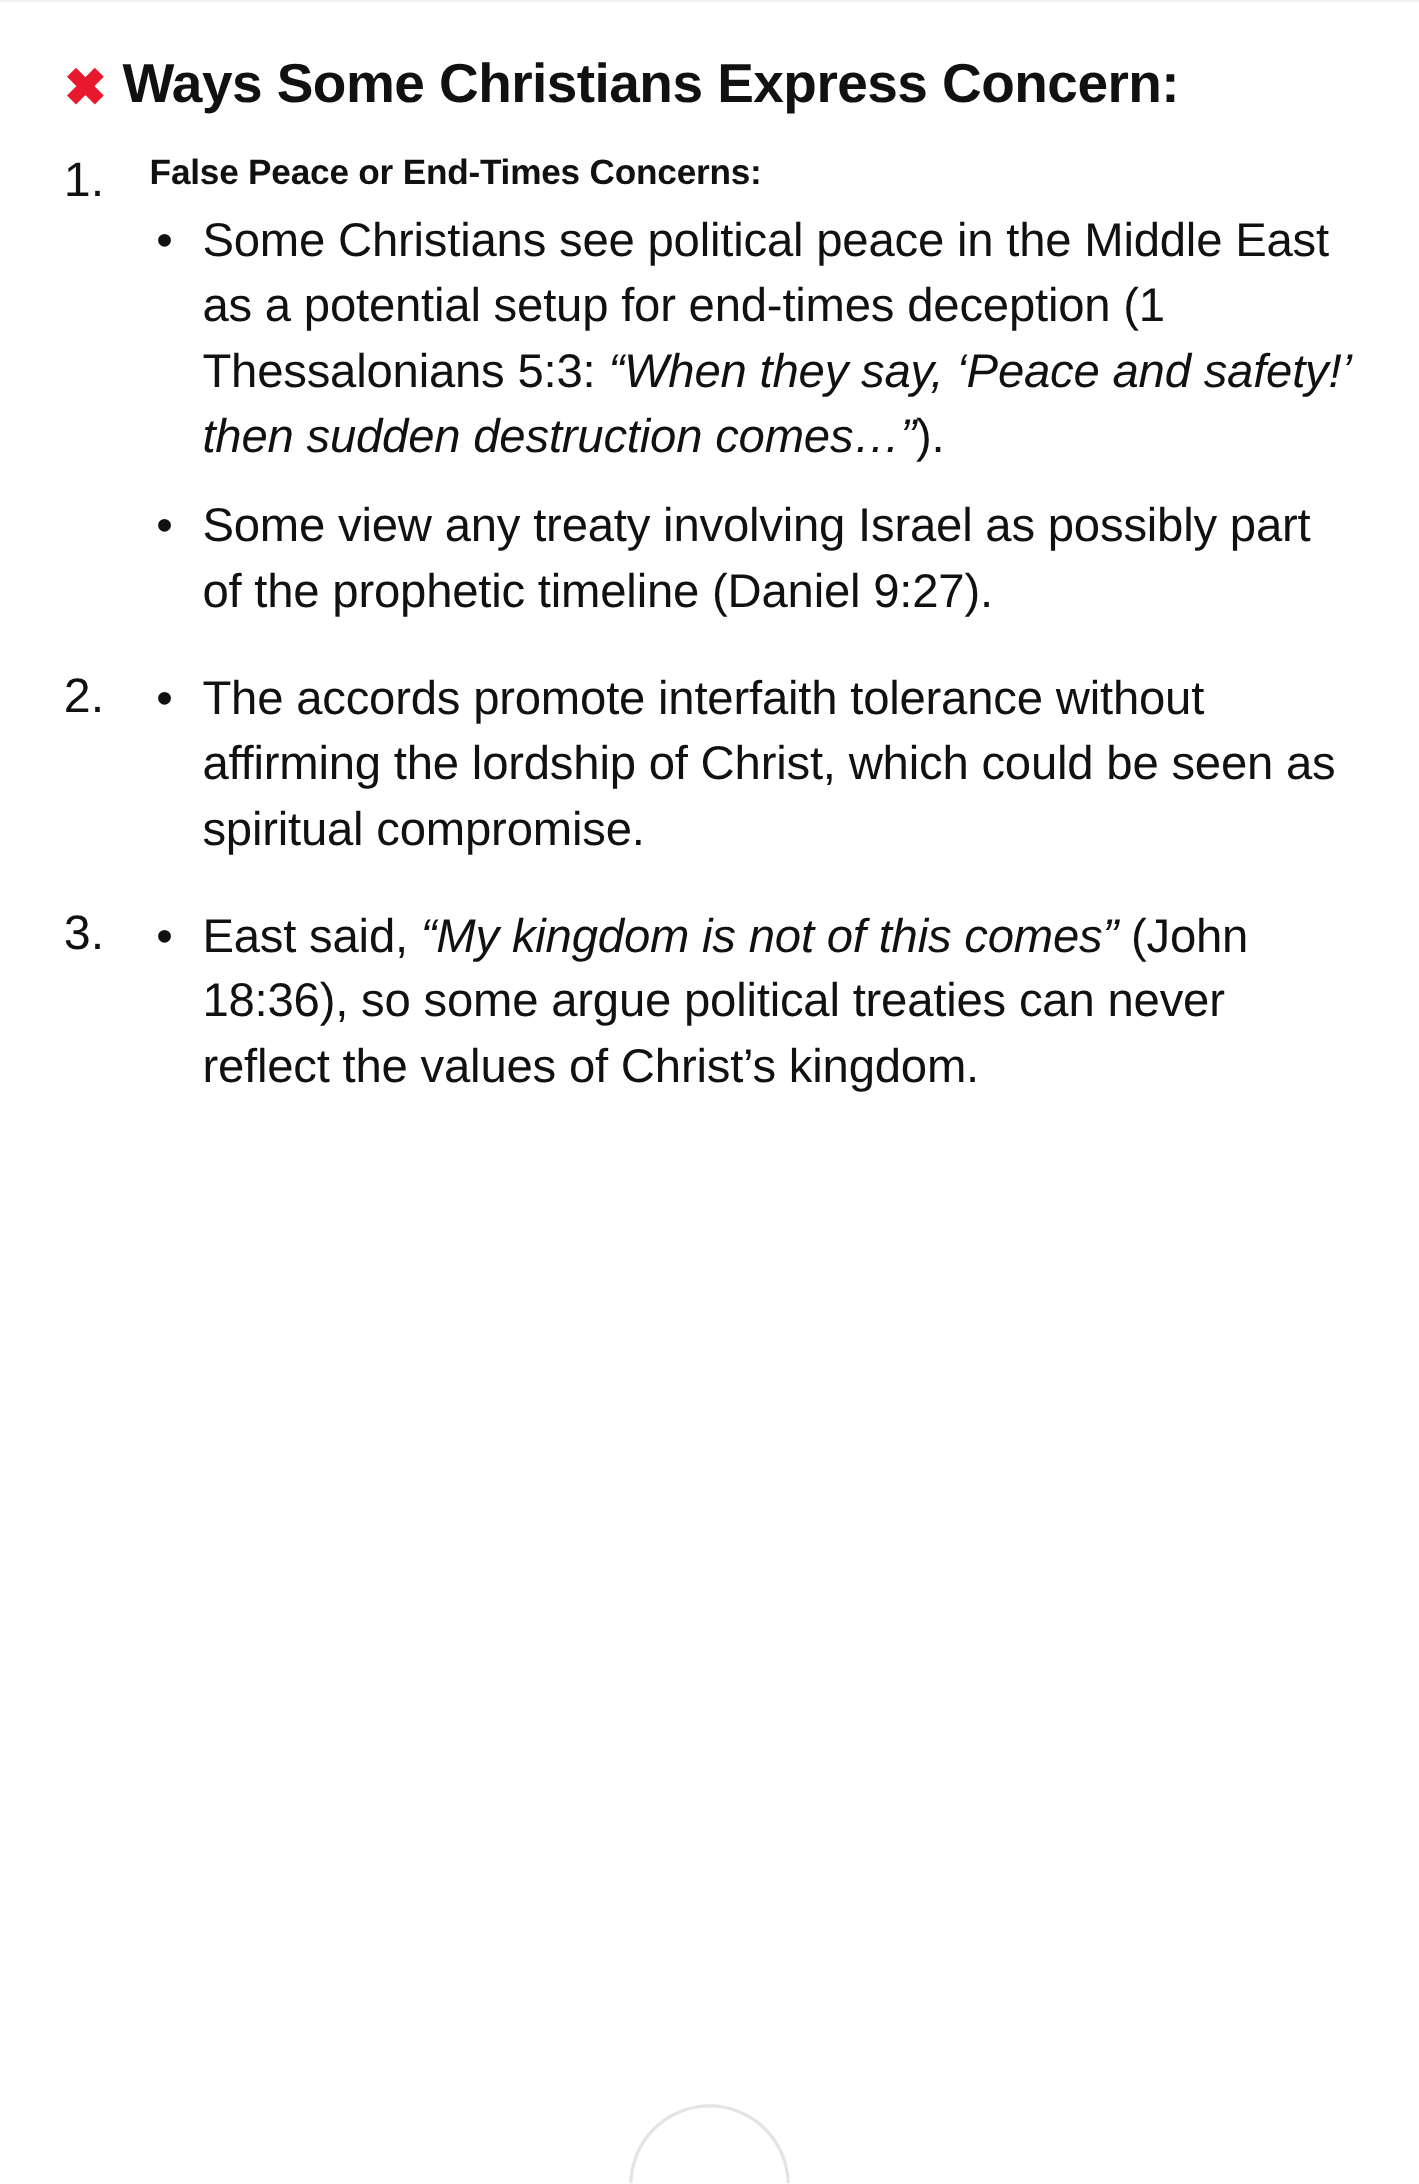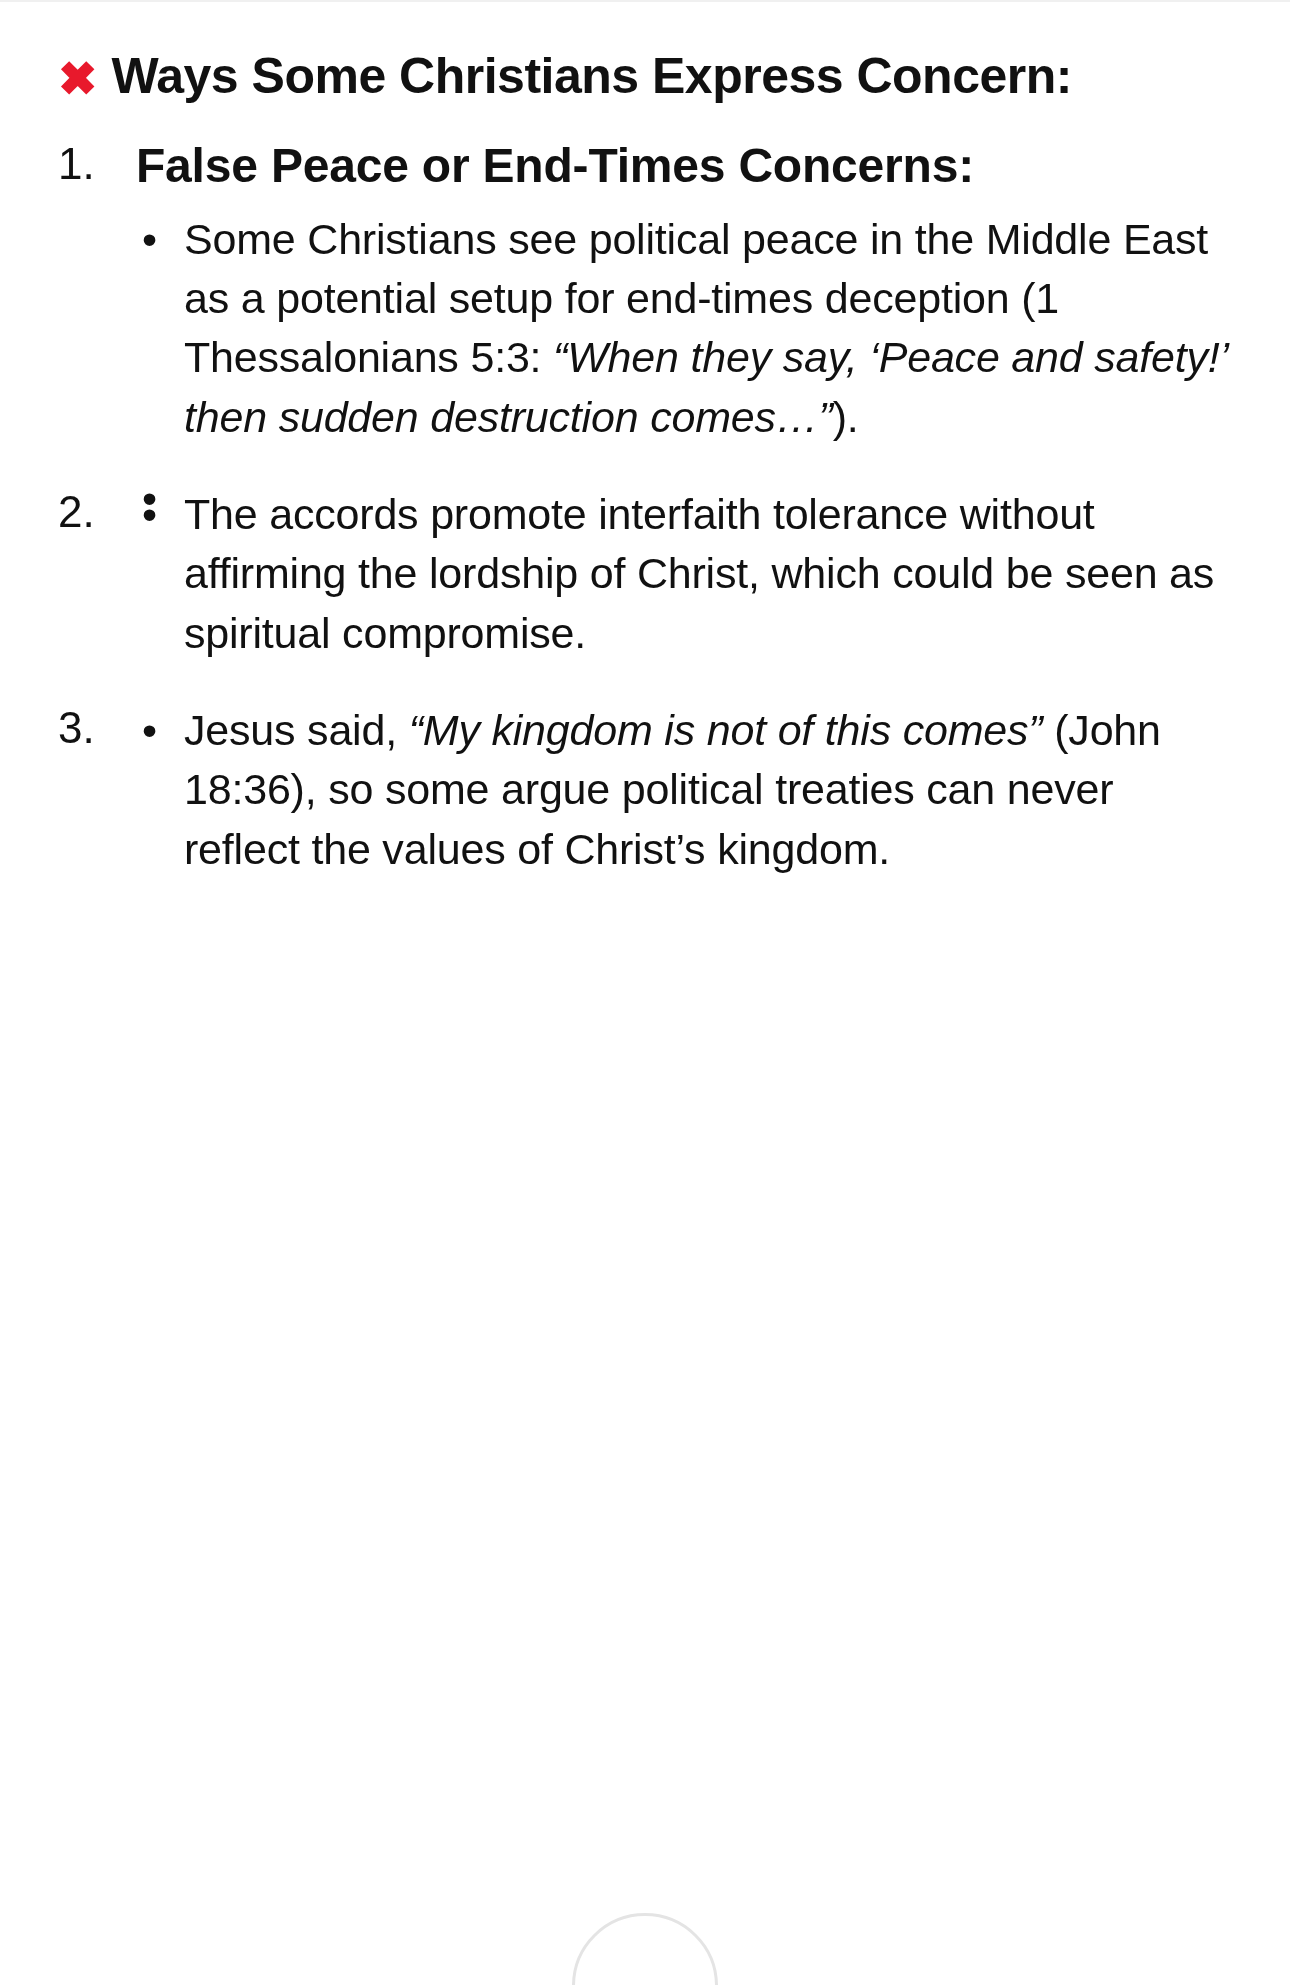--- a/index.html
+++ b/index.html
@@ -65,21 +65,21 @@
     left: 0;
     top: 0;
     width: 58px;
     text-align: left;
     font-size: 44px;
     line-height: 1.22;
     font-weight: 400;
     color: #111111;
   }
   .item-title {
-    font-size: 48px;
+    font-size: 32px;
     line-height: 1.22;
     font-weight: 700;
     letter-spacing: -0.2px;
     color: #111111;
     display: block;
   }
   ul.bullets {
     list-style: none;
     margin: 14px 0 0 0;
     padding: 0;
@@ -134,39 +134,39 @@
     <ol class="numbered">
 
       <li>
         <span class="num">1.</span>
         <span class="item-title">False Peace or End-Times Concerns:</span>
         <ul class="bullets">
           <li>
             <span class="dot">•</span><span>Some Christians see political peace in the Middle East as a potential setup for end-times deception (1 Thessalonians 5:3: </span><span class="it">“When they say, ‘Peace and safety!’ then sudden destruction comes…”</span><span>).</span>
           </li>
           <li>
-            <span class="dot">•</span><span class="it"></span><span></span>
+            <span class="dot">•</span><span>Some view any treaty involving Israel as possibly part of the prophetic timeline (Daniel 9:27).</span><span class="it"></span><span></span>
           </li>
         </ul>
       </li>
 
       <li>
         <span class="num">2.</span>
         <ul class="bullets">
           <li>
             <span class="dot">•</span><span>The accords promote interfaith tolerance without affirming the lordship of Christ, which could be seen as spiritual compromise.</span><span class="it"></span><span></span>
           </li>
         </ul>
       </li>
 
       <li>
         <span class="num">3.</span>
         <ul class="bullets">
           <li>
-            <span class="dot">•</span><span>Jesus said, </span><span class="it">“My kingdom is not of this comes”</span><span> (John 18:36), so some argue political treaties can never reflect the values of Christ’s kingdom.</span>
+            <span class="dot">•</span><span>East said, </span><span class="it">“My kingdom is not of this comes”</span><span> (John 18:36), so some argue political treaties can never reflect the values of Christ’s kingdom.</span>
           </li>
         </ul>
       </li>
 
     </ol>
   </div>
 
   <div class="bottom-arc"></div>
 
 </div>

